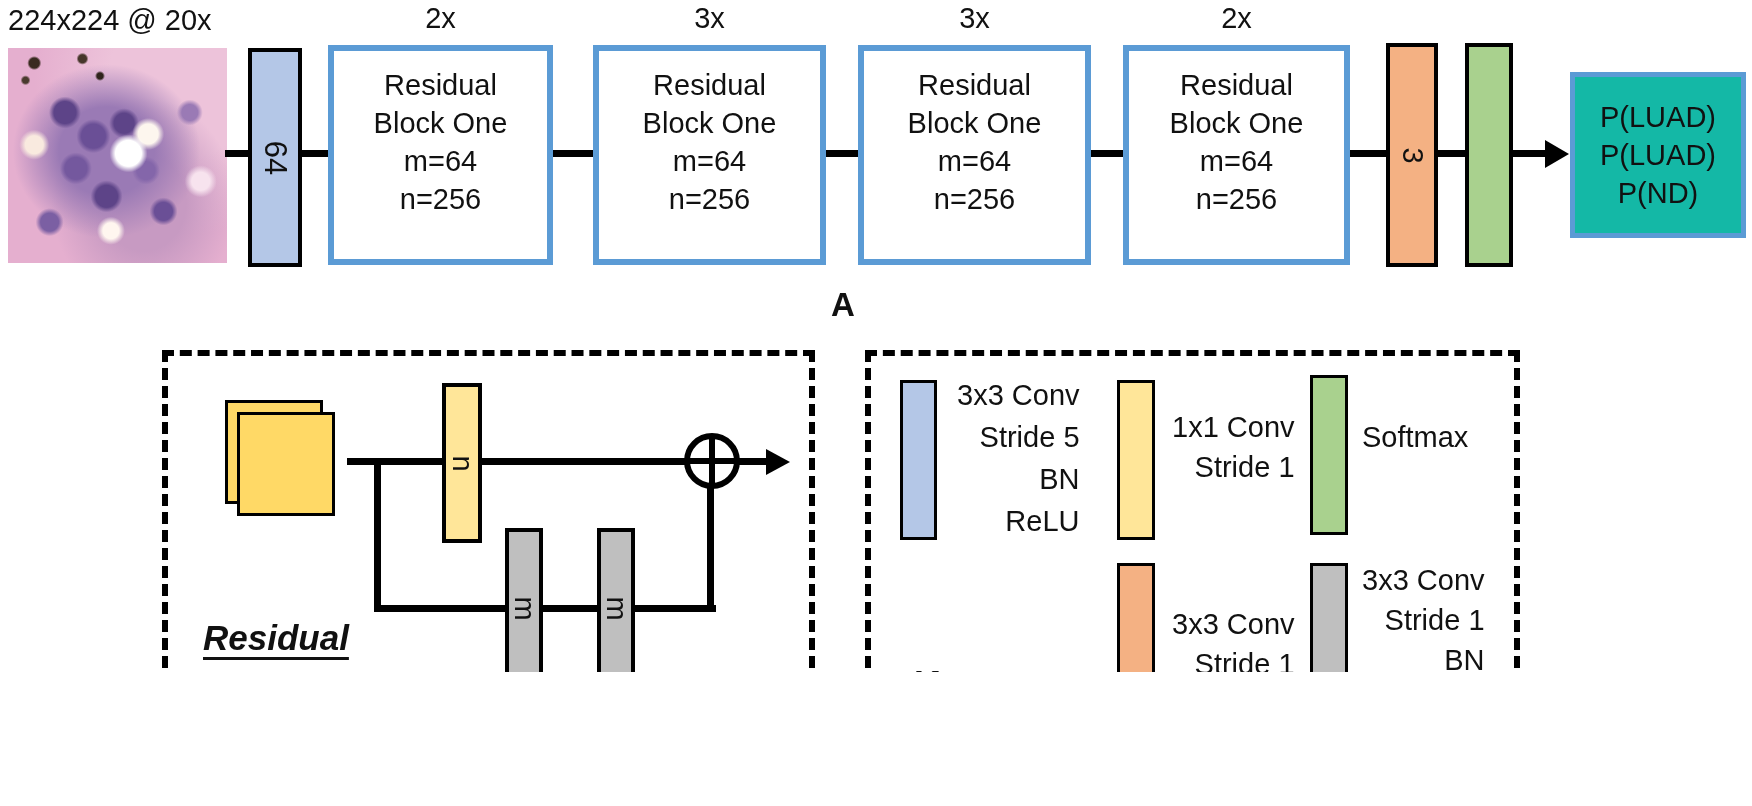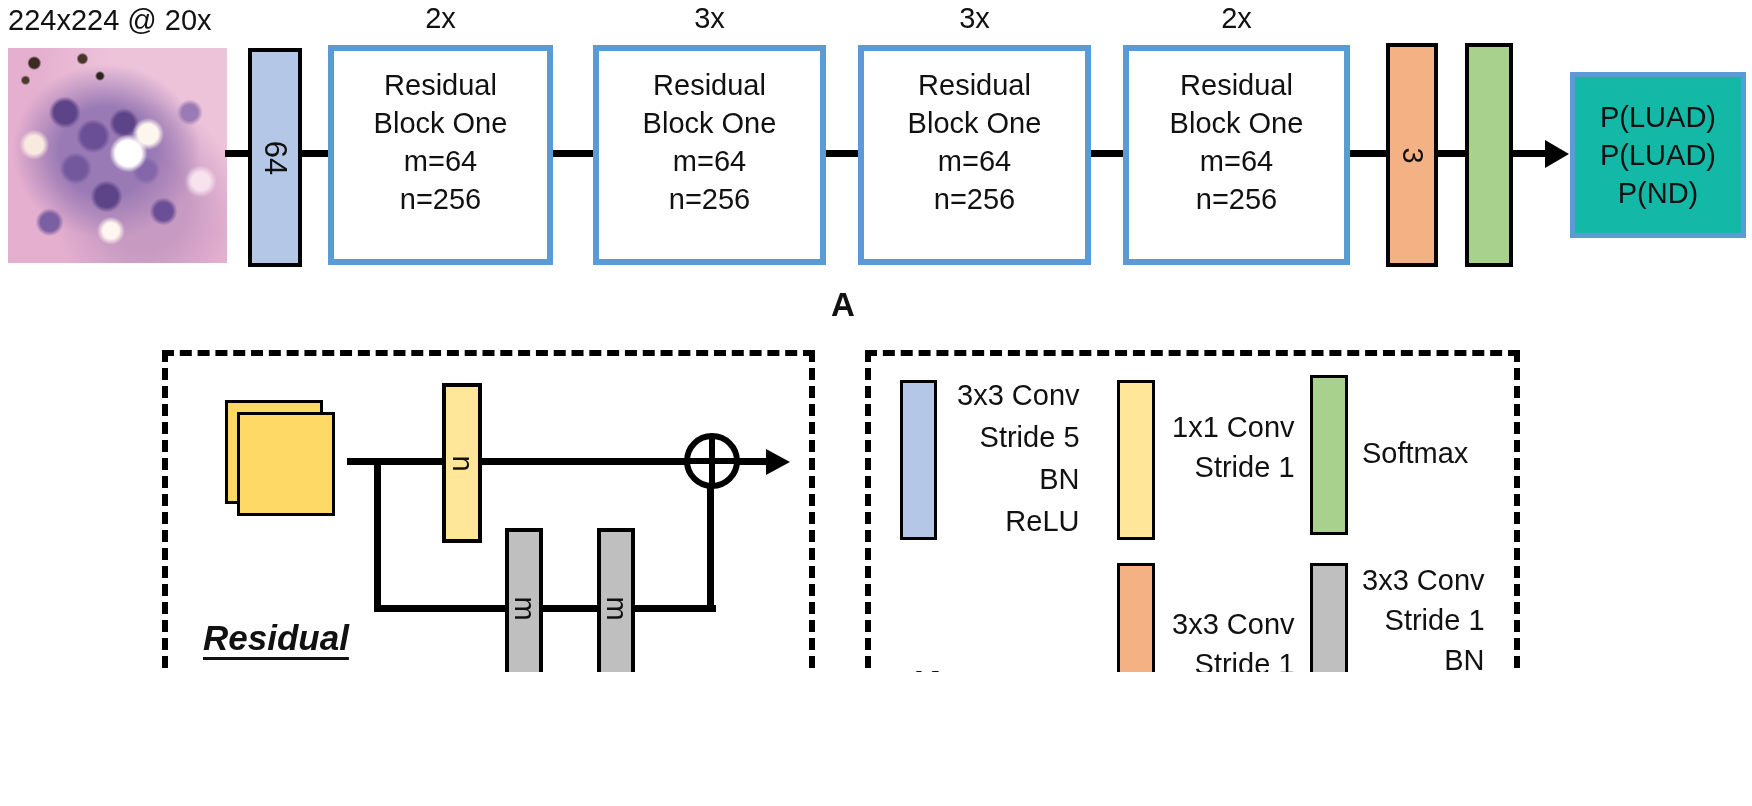--- a/index.html
+++ b/index.html
@@ -179,21 +179,21 @@
     <div>ReLU</div>
   </div>
 
   <div class="vbar bar-lyellow keybar" style="left:1117px;top:380px;width:38px;height:160px;"></div>
   <div class="keytext lh40" style="left:1172px;top:407px;">
     <div>1x1 Conv</div>
     <div>Stride 1</div>
   </div>
 
   <div class="vbar bar-green keybar" style="left:1310px;top:375px;width:38px;height:160px;"></div>
-  <div class="keytext" style="left:1362px;top:432px;">
+  <div class="keytext" style="left:1362px;top:416px;">
     <div>Softmax</div>
   </div>
 
   <div class="vbar bar-orange keybar" style="left:1117px;top:563px;width:38px;height:161px;"></div>
   <div class="keytext lh40" style="left:1172px;top:604px;">
     <div>3x3 Conv</div>
     <div>Stride 1</div>
   </div>
 
   <div class="vbar bar-gray keybar" style="left:1310px;top:563px;width:38px;height:161px;"></div>

